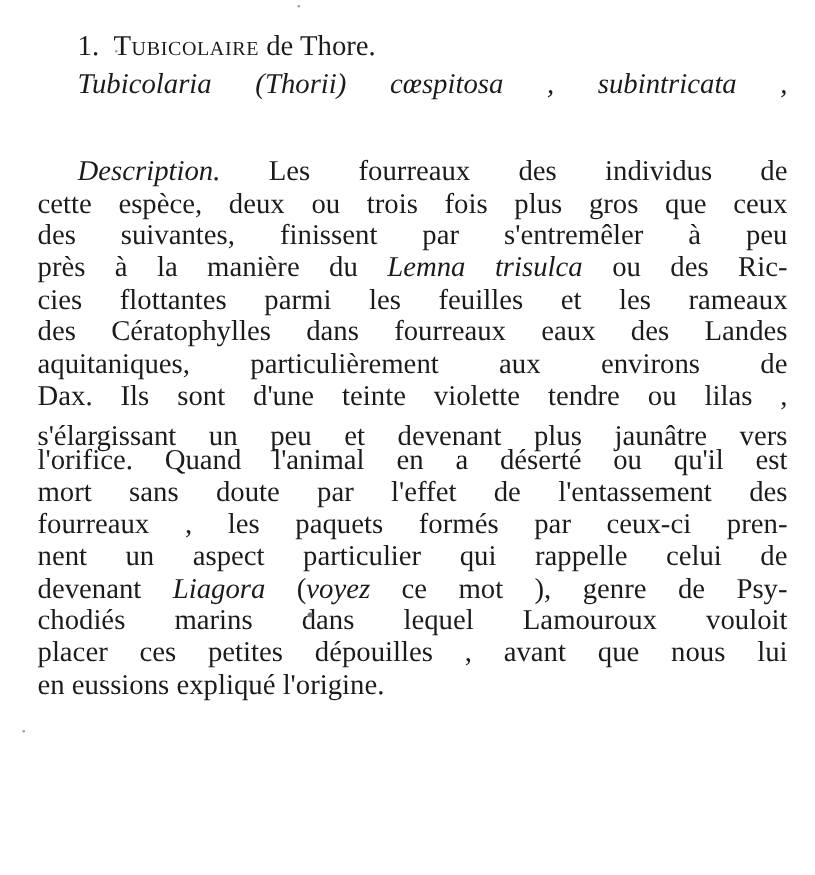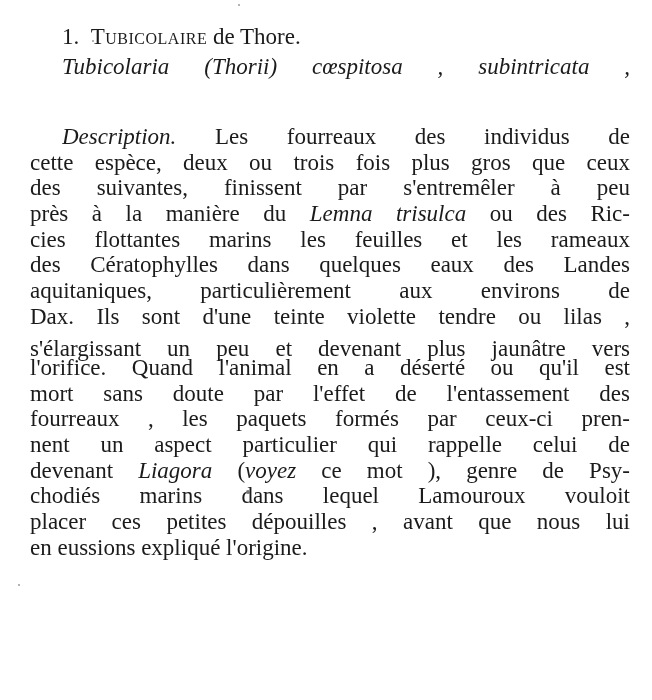--- a/index.html
+++ b/index.html
@@ -73,25 +73,25 @@
 
     <div class="line just" style="left:30px; top:175px; width:600px;">
       <span>des suivantes, finissent par s'entremêler à peu</span>
     </div>
 
     <div class="line just" style="left:30px; top:201px; width:600px;">
       <span>près à la manière du</span> <i>Lemna trisulca</i> <span>ou des Ric-</span>
     </div>
 
     <div class="line just" style="left:30px; top:227px; width:600px;">
-      <span>cies flottantes marins les feuilles et les rameaux</span>
+      <span>cies flottantes parmi les feuilles et les rameaux</span>
     </div>
 
     <div class="line just" style="left:30px; top:252px; width:600px;">
-      <span>des Cératophylles dans quelques eaux des Landes</span>
+      <span>des Cératophylles dans fourreaux eaux des Landes</span>
     </div>
 
     <div class="line just" style="left:30px; top:278px; width:600px;">
       <span>aquitaniques, particulièrement aux environs de</span>
     </div>
 
     <div class="line just" style="left:30px; top:304px; width:600px;">
       <span>Dax. Ils sont d'une teinte violette tendre ou lilas ,</span>
     </div>
 

